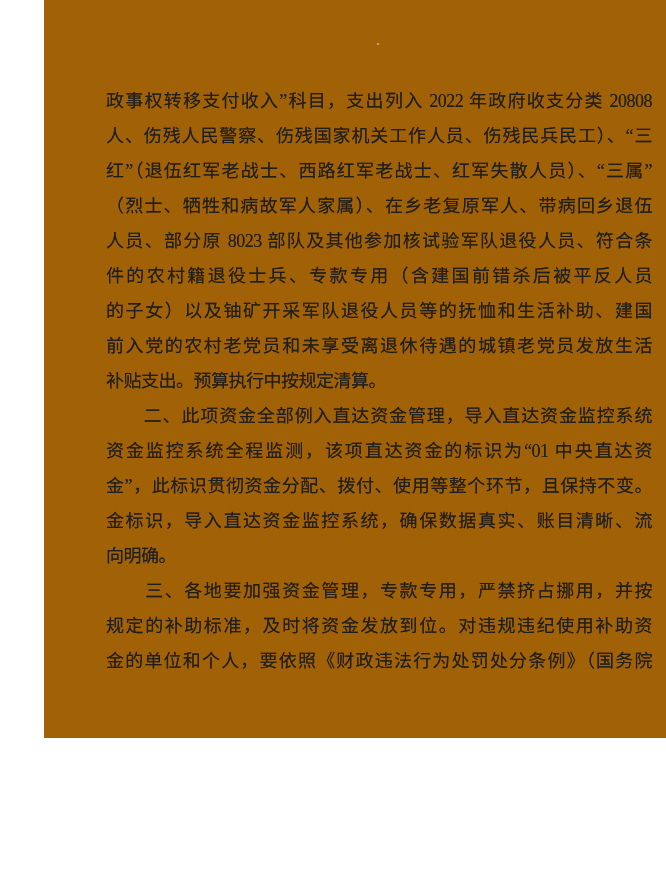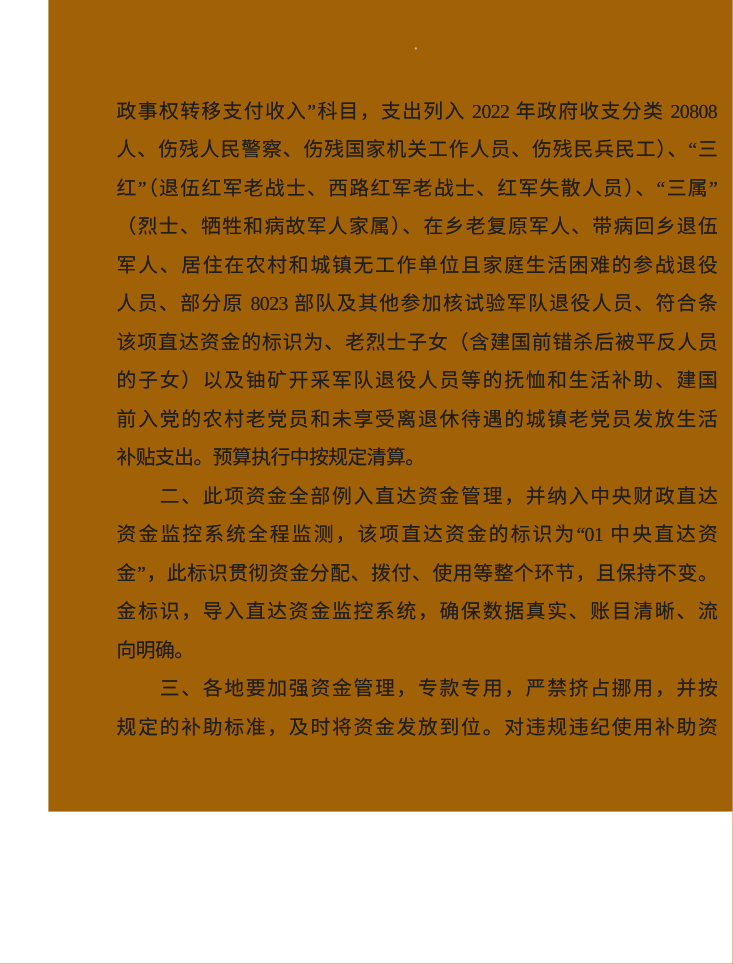--- a/index.html
+++ b/index.html
@@ -62,32 +62,32 @@
   <div class="speck s1"></div>
   <div class="speck s2"></div>
   <div class="speck s3"></div>
   <div class="speck s4"></div>
 
   <main class="body-text">
     <div class="line">政事权转移支付收入”科目，支出列入 2022 年政府收支分类 20808</div>
     <div class="line">人、伤残人民警察、伤残国家机关工作人员、伤残民兵民工）、“三</div>
     <div class="line">红”（退伍红军老战士、西路红军老战士、红军失散人员）、“三属”</div>
     <div class="line">（烈士、牺牲和病故军人家属）、在乡老复原军人、带病回乡退伍</div>
-    <div class="line">军人、居住在农村和城镇无工作单位且家庭生活困难的参战退役</div>
     <div class="line">人员、部分原 8023 部队及其他参加核试验军队退役人员、符合条</div>
-    <div class="line">该项直达资金的标识为、老烈士子女（含建国前错杀后被平反人员</div>
+    <div class="line">件的农村籍退役士兵、专款专用（含建国前错杀后被平反人员</div>
     <div class="line">的子女）以及铀矿开采军队退役人员等的抚恤和生活补助、建国</div>
     <div class="line">前入党的农村老党员和未享受离退休待遇的城镇老党员发放生活</div>
     <div class="line para-end">补贴支出。预算执行中按规定清算。</div>
-    <div class="line">　　二、此项资金全部例入直达资金管理，并纳入中央财政直达</div>
+    <div class="line">　　二、此项资金全部例入直达资金管理，导入直达资金监控系统</div>
     <div class="line">资金监控系统全程监测，该项直达资金的标识为“01 中央直达资</div>
     <div class="line">金”，此标识贯彻资金分配、拨付、使用等整个环节，且保持不变。</div>
     <div class="line">金标识，导入直达资金监控系统，确保数据真实、账目清晰、流</div>
     <div class="line para-end">向明确。</div>
     <div class="line">　　三、各地要加强资金管理，专款专用，严禁挤占挪用，并按</div>
     <div class="line">规定的补助标准，及时将资金发放到位。对违规违纪使用补助资</div>
+    <div class="line">金的单位和个人，要依照《财政违法行为处罚处分条例》（国务院</div>
   </main>
 
   <div class="page-footer">
     <span>— 2 —</span>
   </div>
 
 </div>
 
 </body></html>

